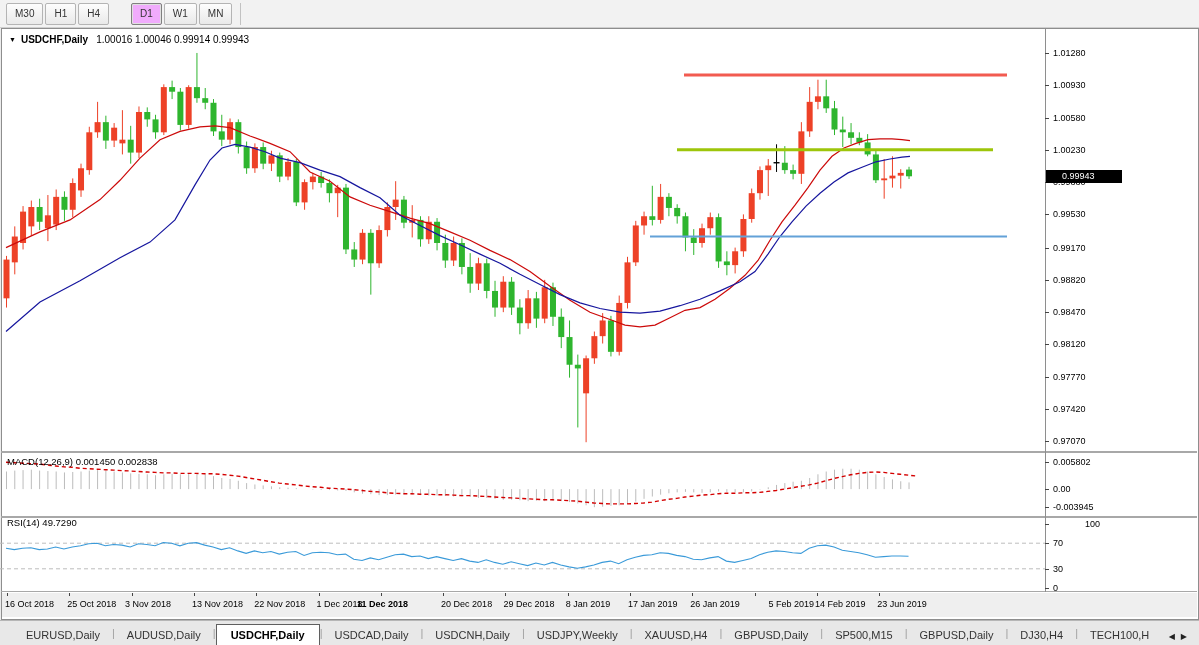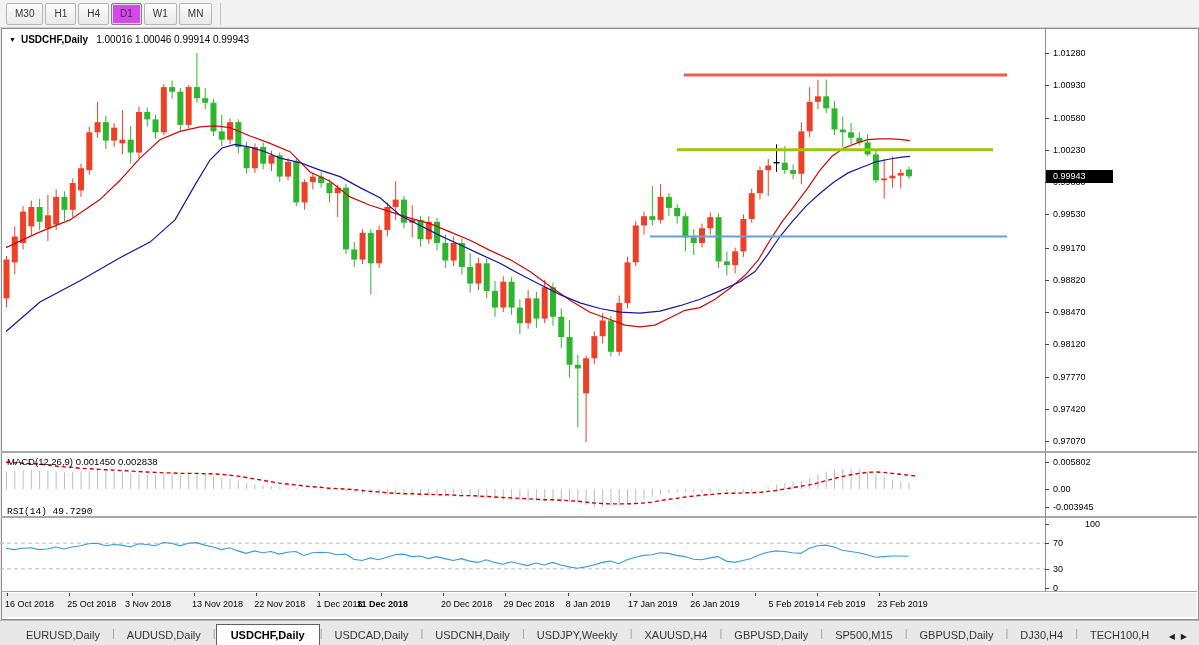--- a/index.html
+++ b/index.html
@@ -3,36 +3,36 @@
 <meta charset="utf-8">
 <style>
   html,body{margin:0;padding:0;background:#ececec;}
   .screen{position:relative;width:1199px;height:645px;overflow:hidden;
           font-family:"Liberation Sans",sans-serif;background:#ececec;-webkit-font-smoothing:none;}
   
   .toolbar{position:absolute;left:0;top:0;width:1199px;height:28px;background:#f2f2f2;
            border-bottom:1px solid #cfcfcf;display:flex;align-items:center;padding-left:6px;box-sizing:border-box;}
   .tf-btn{height:20px;padding:0 8px;margin-right:2px;font-size:10px;color:#333;line-height:20px;
           background:linear-gradient(#fdfdfd,#e9e9e9);border:1px solid #b4b4b4;border-radius:2px;cursor:default;}
-  .tf-btn.active{background:#d946ef;border:1px solid #808080;box-shadow:inset 0 0 0 1px #e0e0e0;}
+  .tf-btn.active{background:#f0abfc;border:1px solid #808080;box-shadow:inset 0 0 0 1px #e0e0e0;margin-left:20px;}
   .tb-sep{width:1px;height:22px;background:#c2c2c2;margin:0 6px;}
   
   .win{position:absolute;left:1px;top:28px;width:1196px;height:590px;background:#ffffff;border:1px solid #8e8e8e;}
   .sep{position:absolute;left:1px;width:1196px;background:#a8a8a8;}
   .axis-vline{position:absolute;left:1045px;top:29px;width:1px;height:563px;background:#8e8e8e;z-index:4;}
   .date-strip{position:absolute;left:2px;top:593px;width:1195px;height:24px;background:#efefef;z-index:1;}
   #plot{position:absolute;left:0;top:0;z-index:3;}
   .chart-title{position:absolute;left:9px;top:34px;z-index:5;font-size:10px;color:#000;}
   .chart-title .tri{font-size:7px;position:relative;top:-1px;margin-right:5px;}
   .chart-title .sym{font-weight:700;margin-right:8px;}
   .panel-label{position:absolute;z-index:5;font-size:9.5px;color:#000;}
   .ax-label{position:absolute;z-index:5;font-size:9px;color:#000;white-space:nowrap;}
   .ax-tick{position:absolute;z-index:5;width:4px;height:1px;background:#444;}
   .price-badge{position:absolute;left:1046px;width:60px;height:13px;background:#000;color:#fff;
-               font-size:9px;line-height:13px;padding-left:7px;z-index:6;}
+               font-size:9px;line-height:13px;padding-left:16px;z-index:6;}
   .date-label{position:absolute;z-index:5;font-size:9px;color:#000;white-space:nowrap;top:599px;}
   .date-tick{position:absolute;z-index:5;width:1px;height:3px;background:#444;top:593px;}
   
   .tabbar{position:absolute;left:0;top:620px;width:1199px;height:25px;background:#e8e8e8;
           border-top:1px solid #b6b6b6;display:flex;align-items:flex-end;z-index:7;}
   .tabs{display:flex;align-items:flex-end;margin-left:14px;height:25px;}
   .tab{font-size:11px;color:#333;padding:3px 12px 4px 12px;line-height:14px;cursor:default;white-space:nowrap;}
   .tab.active{background:#fff;border:1px solid #5f5f5f;border-bottom:none;color:#000;font-weight:700;
               padding:3px 14px 5px 14px;position:relative;top:1px;}
   .tab-sep{color:#a0a0a0;font-size:11px;line-height:20px;padding-bottom:3px;}
@@ -421,21 +421,21 @@
       </g>
       <g>
         <line x1="650" x2="1007" y1="236.5263387978141" y2="236.5263387978141" stroke="#63a1d8" stroke-width="2"></line>
       </g>
     </svg>
 
   <div class="chart-title">
     <span class="tri">▼</span><span class="sym">USDCHF,Daily</span><span>1.00016 1.00046 0.99914 0.99943</span>
   </div>
   <div class="panel-label" style="left:7px;top:456px;">MACD(12,26,9) 0.001450 0.002838</div>
-  <div class="panel-label" style="left:7px;top:506px;font-family:Liberation Mono, monospace;">RSI(14) 49.7290</div>
+  <div class="panel-label" style="left:7px;top:517px;">RSI(14) 49.7290</div>
   <div class="price-badge" id="price-badge" style="top: 169.793px;">0.99943</div>
 
   <div id="gen-labels">
       <div class="ax-label" style="left:1053px;top:47.96786885245994px;">1.01280</div>
       <div class="ax-tick" style="left:1045px;top:52.96786885245994px;"></div>
       <div class="ax-label" style="left:1053px;top:80.25202185792286px;">1.00930</div>
       <div class="ax-tick" style="left:1045px;top:85.25202185792286px;"></div>
       <div class="ax-label" style="left:1053px;top:112.53617486338783px;">1.00580</div>
       <div class="ax-tick" style="left:1045px;top:117.53617486338783px;"></div>
       <div class="ax-label" style="left:1053px;top:144.82032786885281px;">1.00230</div>
@@ -493,21 +493,21 @@
       <div class="date-label" style="left:565.6999999999999px;">8 Jan 2019</div>
       <div class="date-tick" style="left:567.6999999999999px;"></div>
       <div class="date-label" style="left:628px;">17 Jan 2019</div>
       <div class="date-tick" style="left:630px;"></div>
       <div class="date-label" style="left:690.3px;">26 Jan 2019</div>
       <div class="date-tick" style="left:692.3px;"></div>
       <div class="date-label" style="left:752.5999999999999px;padding-left:16px;">5 Feb 2019</div>
       <div class="date-tick" style="left:754.5999999999999px;"></div>
       <div class="date-label" style="left:814.9px;">14 Feb 2019</div>
       <div class="date-tick" style="left:816.9px;"></div>
-      <div class="date-label" style="left:877.1999999999999px;">23 Feb 2019</div>
+      <div class="date-label" style="left:877.1999999999999px;">23 Jun 2019</div>
       <div class="date-tick" style="left:879.1999999999999px;"></div>
     </div>
 
   <div class="tabbar">
     <div class="tabs" id="tabs">
         <div class="tab">EURUSD,Daily</div>
         <span class="tab-sep">|</span>
         <div class="tab">AUDUSD,Daily</div>
         <span class="tab-sep">|</span>
         <div class="tab active">USDCHF,Daily</div>

